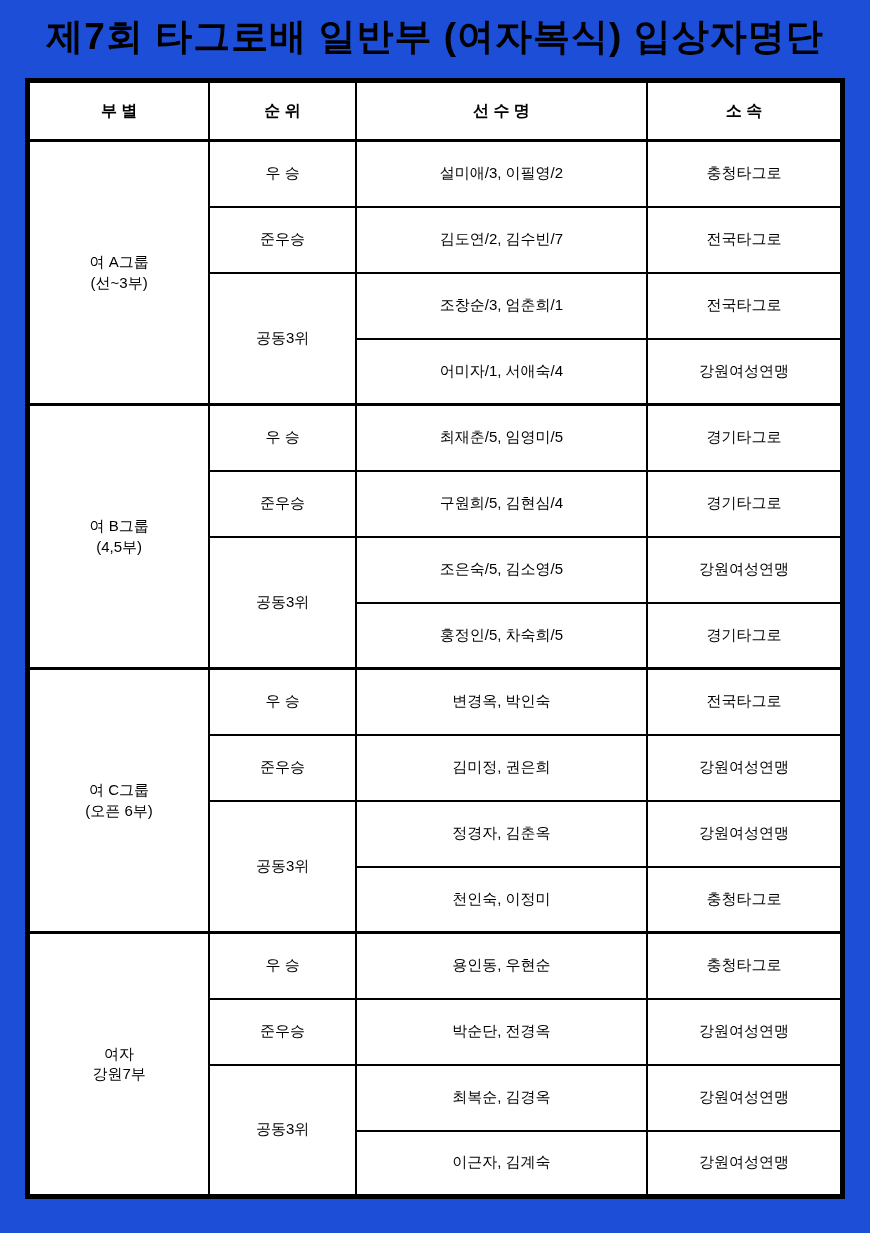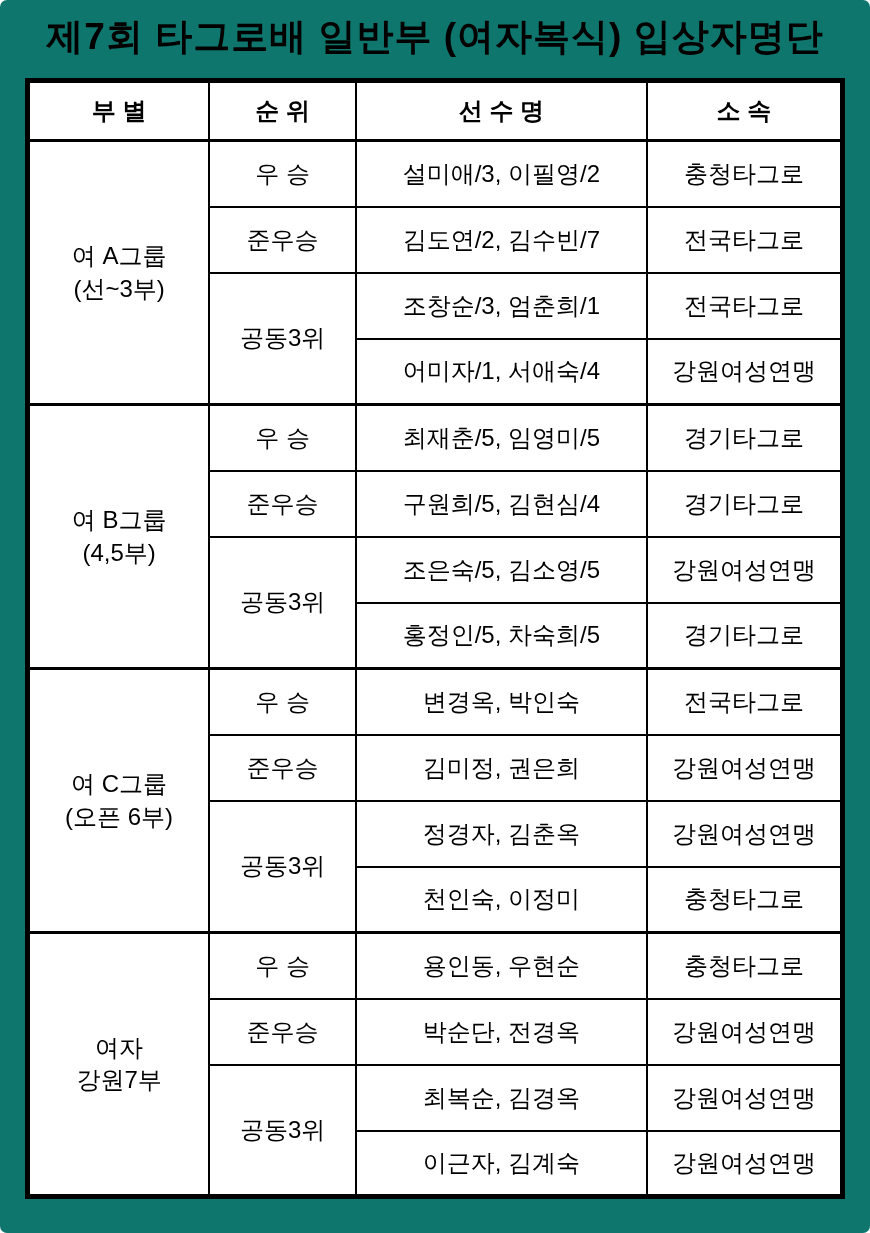--- a/index.html
+++ b/index.html
@@ -5,24 +5,23 @@
   html, body {
     margin: 0;
     padding: 0;
     background: #ffffff;
     font-family: "Liberation Sans", "DejaVu Sans", sans-serif;
     color: #000000;
   }
   .page {
     width: 870px;
     height: 1233px;
-    background: #0f766e;
+    background: #1d4ed8;
     box-sizing: border-box;
     overflow: hidden;
-    border-radius: 7px;
   }
   .title {
     text-align: center;
     font-size: 37px;
     font-weight: bold;
     letter-spacing: 1px;
     margin: 0;
     padding-top: 12px;
     height: 78px;
     box-sizing: border-box;
@@ -40,28 +39,28 @@
   table.results {
     border: 5px solid #000000;
   }
   col.c-division { width: 22.3%; }
   col.c-rank     { width: 18.0%; }
   col.c-players  { width: 35.7%; }
   col.c-team     { width: 24.0%; }
   thead tr { height: 60px; }
   tbody tr { height: 66px; }
   th {
-    font-size: 24px;
+    font-size: 16px;
     font-weight: bold;
     text-align: center;
     vertical-align: middle;
     border-bottom-width: 3px !important;
   }
   td {
-    font-size: 24px;
+    font-size: 15px;
     font-weight: 500;
     text-align: center;
     vertical-align: middle;
     padding: 0 4px;
   }
   tr.group-start td { border-top: 3px solid #000000; }
   td.division { line-height: 1.35; }
 </style>
 </head>
 <body>

